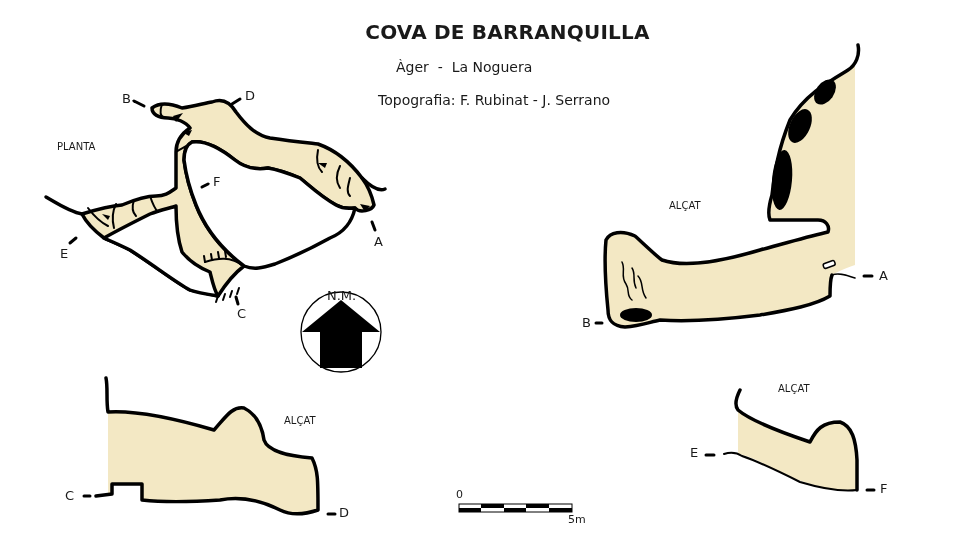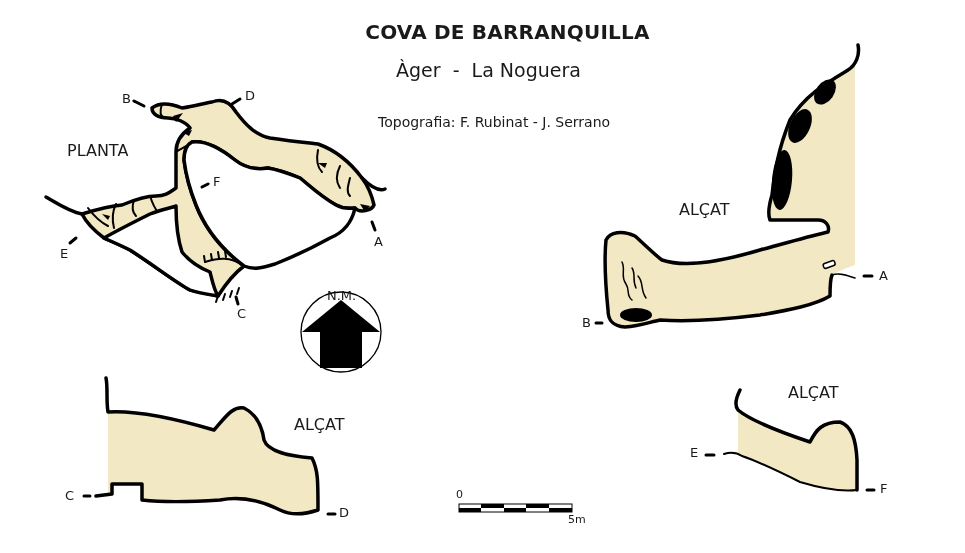--- a/index.html
+++ b/index.html
@@ -1,22 +1,22 @@
 <!DOCTYPE html>
 <html><head>
 <meta charset="utf-8">
 <style>
   html, body { margin:0; padding:0; background:#ffffff; }
   body { width:965px; height:553px; position:relative; overflow:hidden; font-family:"DejaVu Sans", sans-serif; color:#1a1a1a; }
   .abs { position:absolute; }
   .title { left:0; width:1015px; top:20px; text-align:center; font-family:"DejaVu Sans", sans-serif; font-weight:bold; font-size:20px; letter-spacing:0.2px; }
-  .subtitle { left:396px; top:59px; font-size:19px; }
-  .credits { left:378px; top:113px; font-size:14px; line-height:18px; }
+  .subtitle { left:396px; top:59px; font-size:14px; }
+  .credits { left:378px; top:91px; font-size:14px; line-height:18px; }
   .credits div { white-space:pre; }
-  .lbl { font-size:16px;margin-left:10px; }
+  .lbl { font-size:10px; }
   .letter { font-size:13px; }
   svg { position:absolute; left:0; top:0; }
 </style>
 </head>
 <body>
 
 <div class="abs title">COVA DE BARRANQUILLA</div>
 <div class="abs subtitle" style="white-space:pre;">Àger  -  La Noguera</div>
 <div class="abs credits">
   <div>Topografia: F. Rubinat - J. Serrano</div>

